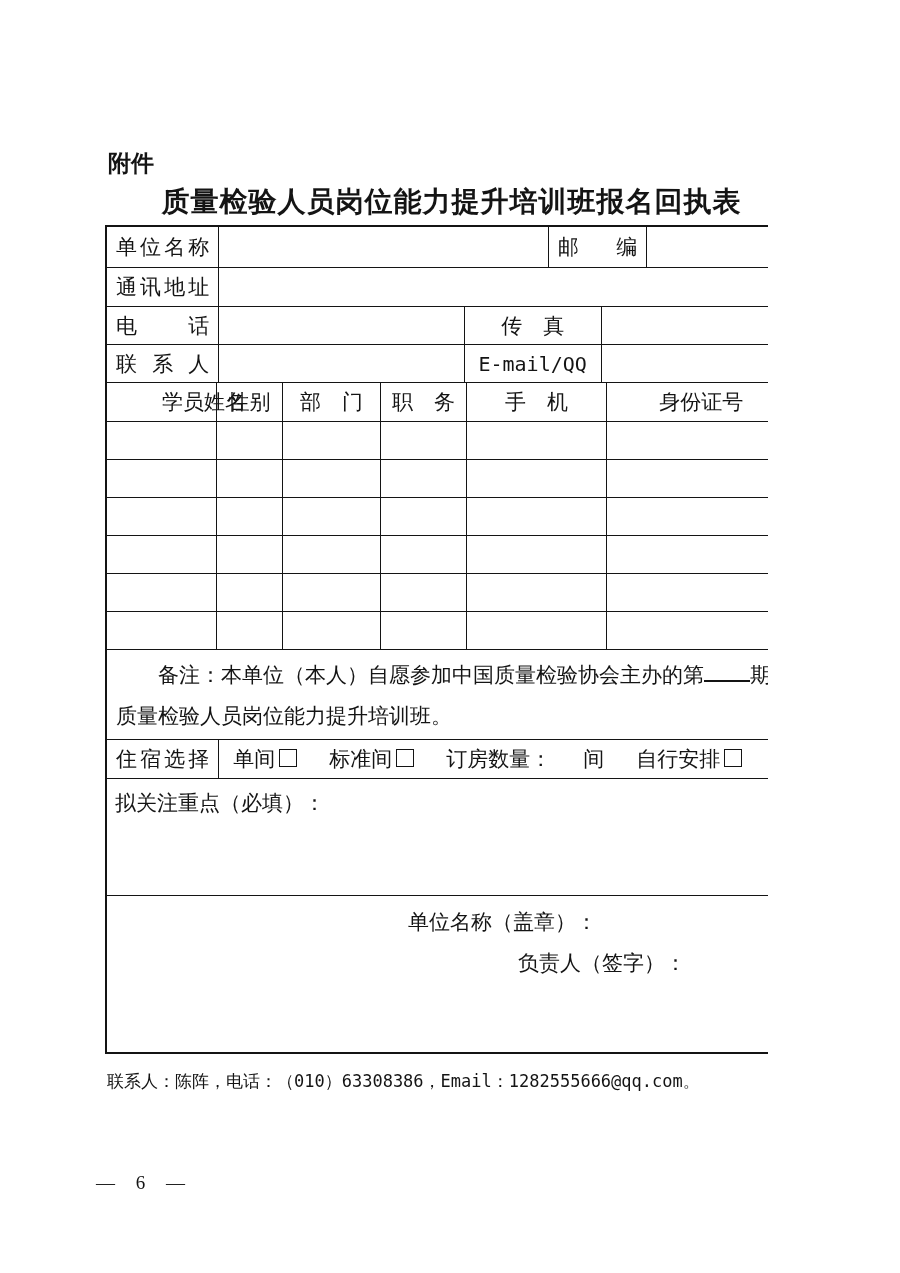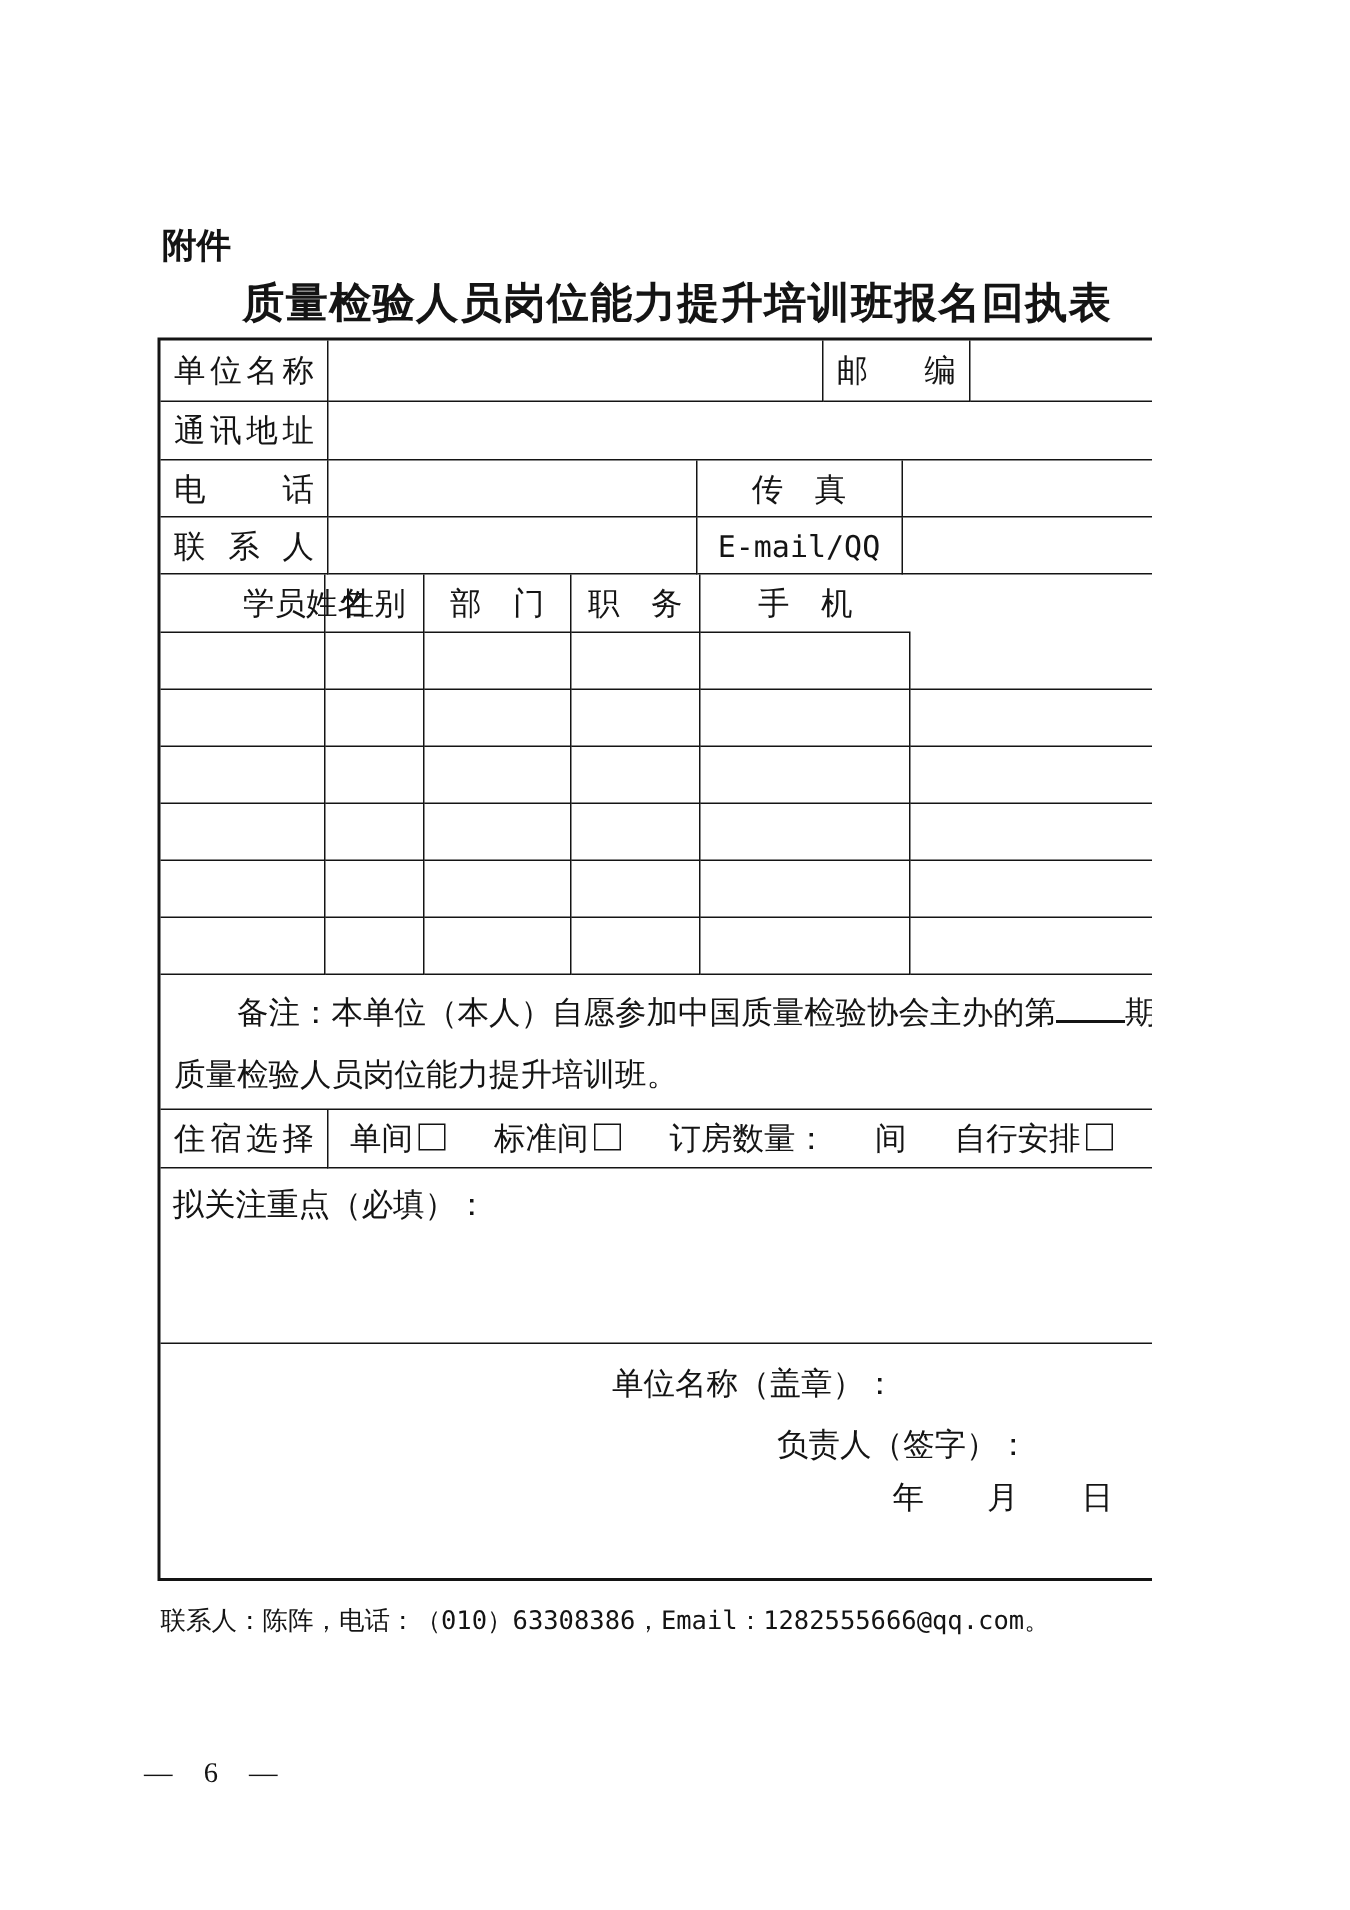--- a/index.html
+++ b/index.html
@@ -130,20 +130,21 @@
       </div>
 
       <div class="row h39">
         <div class="cell c-s1 vc">
             <span class="jlabel">学员姓名</span>
           </div>
         <div class="cell c-s2 ctr">性别</div>
         <div class="cell c-s3 ctr">部　门</div>
         <div class="cell c-s4 ctr">职　务</div>
         <div class="cell c-s5 ctr">手　机</div>
+        <div class="cell flex1 ctr">身份证号</div>
       </div>
 
       <div class="row h38">
         <div class="cell c-s1"></div>
           <div class="cell c-s2"></div>
           <div class="cell c-s3"></div>
           <div class="cell c-s4"></div>
           <div class="cell c-s5"></div>
           <div class="cell flex1"></div>
       </div>
@@ -209,21 +210,20 @@
       </div>
 
       <div class="row h117">
         <div class="cell flex1 focus-cell">拟关注重点（必填）：</div>
       </div>
 
       <div class="row h156">
         <div class="cell flex1 decl-cell">
           <div class="decl-line2">单位名称（盖章）：</div>
           <div class="decl-line3">负责人（签字）：</div>
-          <div class="decl-line4">年　　月　　日</div>
         </div>
       </div>
 
     </div>
 
     <div class="footer-contact">联系人：陈阵，电话：（010）63308386，Email：1282555666@qq.com。</div>
     <div class="page-number">— 6 —</div>
 
   </div>
 </div>

